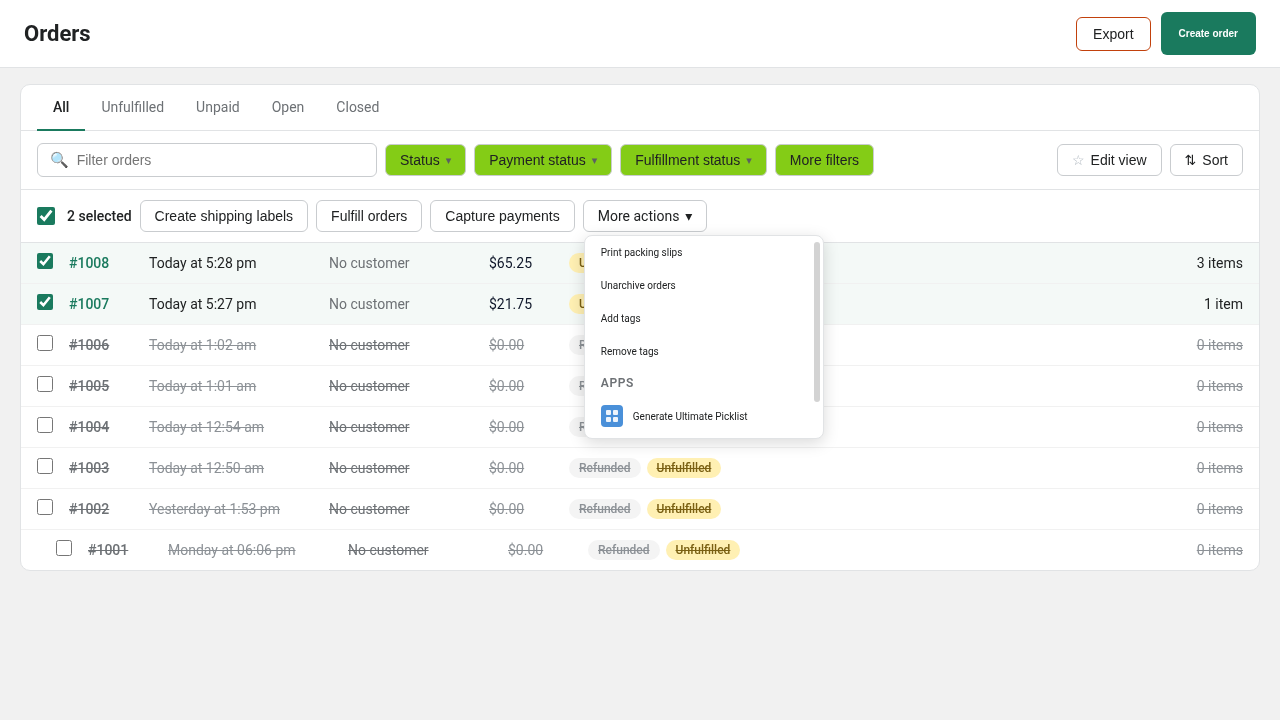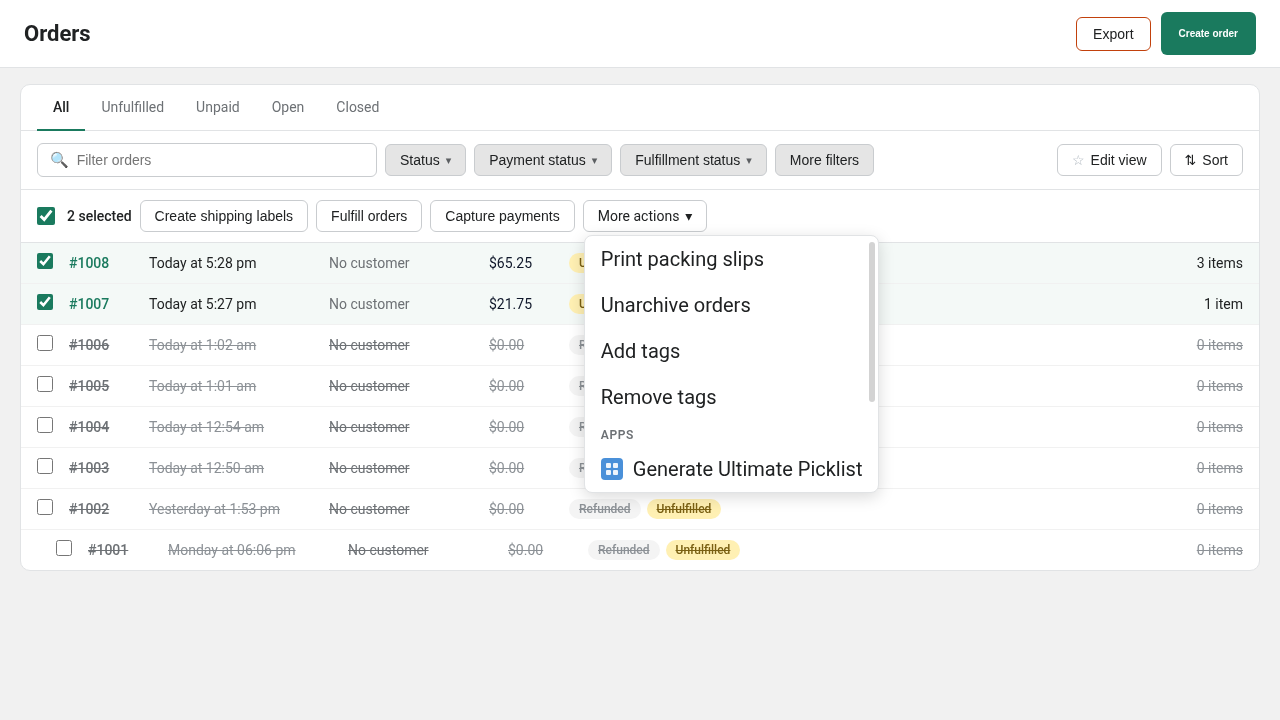--- a/index.html
+++ b/index.html
@@ -115,21 +115,21 @@
       background: transparent;
       width: 100%;
     }
 
     .filter-btn {
       border: 1px solid #c9cccf;
       border-radius: 6px;
       padding: 7px 14px;
       font-size: 14px;
       color: #202223;
-      background: #e5e5e5;
+      background: #84cc16;
       cursor: pointer;
       display: flex;
       align-items: center;
       gap: 6px;
       white-space: nowrap;
     }
 
     .filter-btn .chevron {
       font-size: 11px;
       color: #5c5f62;
@@ -218,21 +218,21 @@
       border: 1px solid #e1e3e5;
       border-radius: 8px;
       box-shadow: 0 4px 16px rgba(0,0,0,0.15);
       z-index: 100;
       min-width: 240px;
       overflow: hidden;
     }
 
     .dropdown-item {
       padding: 11px 16px;
-      font-size: 20px;
+      font-size: 10px;
       color: #202223;
       cursor: pointer;
       display: flex;
       align-items: center;
       gap: 10px;
       text-align: right;
     }
 
     .dropdown-section-label {
       padding: 8px 16px 4px;

